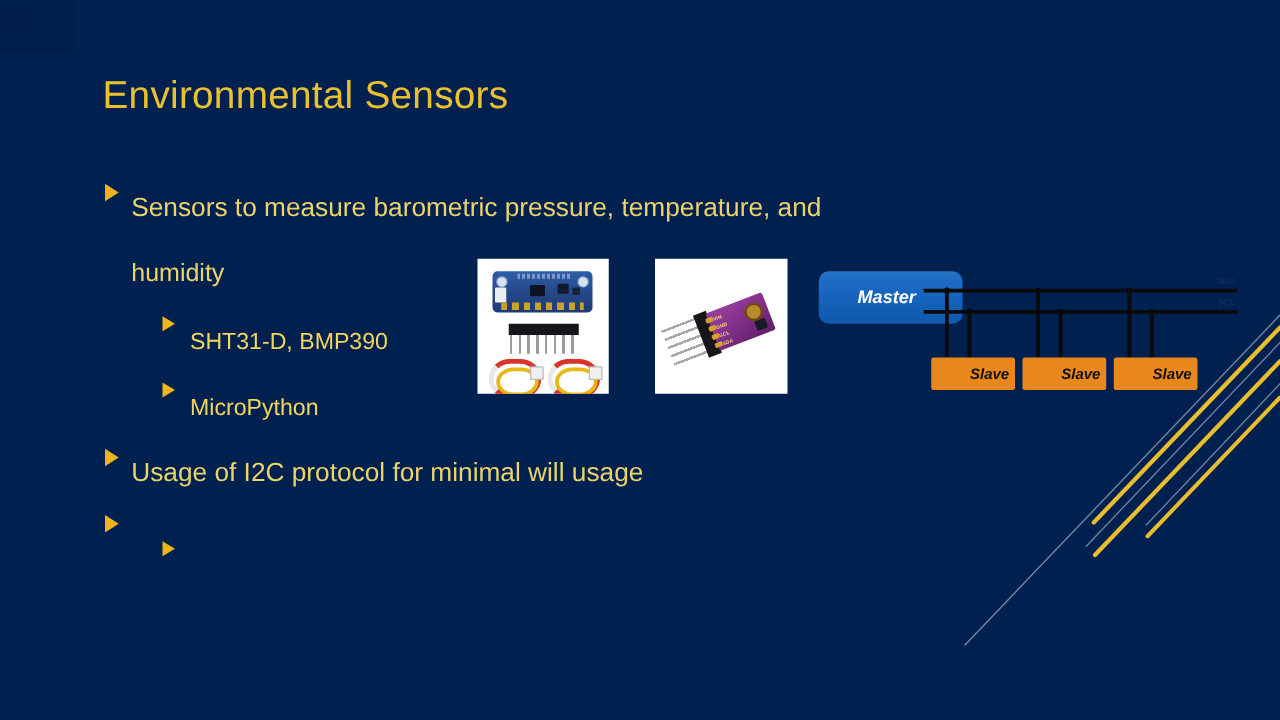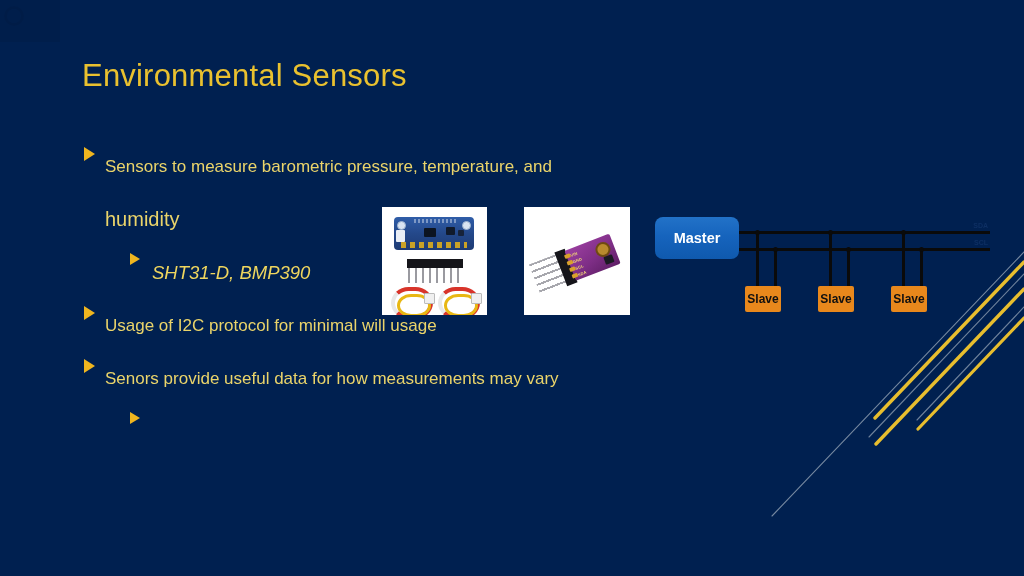--- a/index.html
+++ b/index.html
@@ -55,21 +55,21 @@
     width: 700px;
   }
   .blk { position: relative; }
 
   .bullet-row {
     display: flex;
     align-items: flex-start;
     margin-bottom: 0px;
   }
   .bullet-row.lvl1 { padding-left: 0px; }
-  .bullet-row.lvl2 { padding-left: 46px; font-style: italic; }
+  .bullet-row.lvl2 { padding-left: 46px; }
 
   .tri {
     flex: 0 0 auto;
     width: 0; height: 0;
     border-top: 7px solid transparent;
     border-bottom: 7px solid transparent;
     border-left: 11px solid #EFB51F;
     margin-top: 7px;
     margin-right: 10px;
   }
@@ -80,21 +80,21 @@
     margin-top: 7px;
     margin-right: 12px;
   }
 
   .btext {
     color: #EAD46A;
     font-size: 19px;
     line-height: 53px;
     white-space: pre-wrap;
   }
-  .lvl1 .btext { font-size: 17px; }
+  .lvl1 .btext { font-size: 21px; }
   .lvl2 .btext { font-size: 18.5px; color: #EFD65E; }
 
   .cont-line {
     color: #EAD46A;
     font-size: 20px;
     line-height: 53px;
     padding-left: 21px;
   }
 
   
@@ -223,23 +223,24 @@
   }
 
   
   .i2c {
     position: absolute;
     left: 655px; top: 210px;
     width: 335px; height: 110px;
   }
   .node {
     position: absolute;
-    display: flex; align-items: center; justify-content: center;
-    font-weight: bold; 
+    display: flex; align-items: center; 
+    font-weight: bold; font-style: italic;
     font-family: "Liberation Sans", sans-serif;
+    padding-left: 31px;
   }
   .node.master {
     left: 0px; top: 7px;
     width: 84px; height: 42px;
     background: linear-gradient(180deg,#2272c8 0%, #1664bd 45%, #0f59ae 100%);
     border-radius: 8px;
     color: #ffffff; font-size: 14.5px;
   }
   .node.slave {
     width: 36px; height: 26px;
@@ -305,29 +306,32 @@
         <span class="btext">Sensors to measure barometric pressure, temperature, and</span>
       </div>
       <div class="cont-line">humidity</div>
     </div>
 
     <div class="bullet-row lvl2">
       <span class="tri"></span>
       <span class="btext">SHT31-D, BMP390</span>
     </div>
 
+    <div class="bullet-row lvl2">
+      <span class="tri"></span>
+      <span class="btext">MicroPython</span>
+    </div>
 
     <div class="bullet-row lvl1">
       <span class="tri"></span>
       <span class="btext">Usage of I2C protocol for minimal will usage</span>
     </div>
 
     <div class="bullet-row lvl1">
       <span class="tri"></span>
-      <span class="btext">Senors provide useful data for how measurements may vary</span>
     </div>
 
     <div class="bullet-row lvl2">
       <span class="tri"></span>
     </div>
 
   </div>
 
   <div class="photo p1">
     <div class="pcb-blue">

